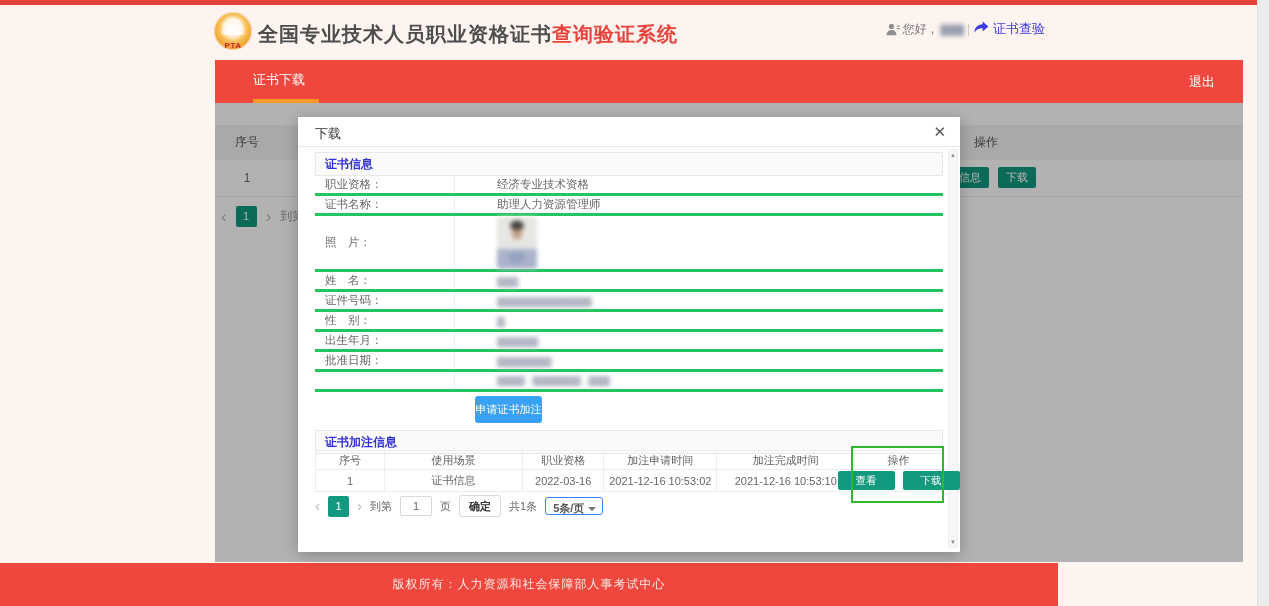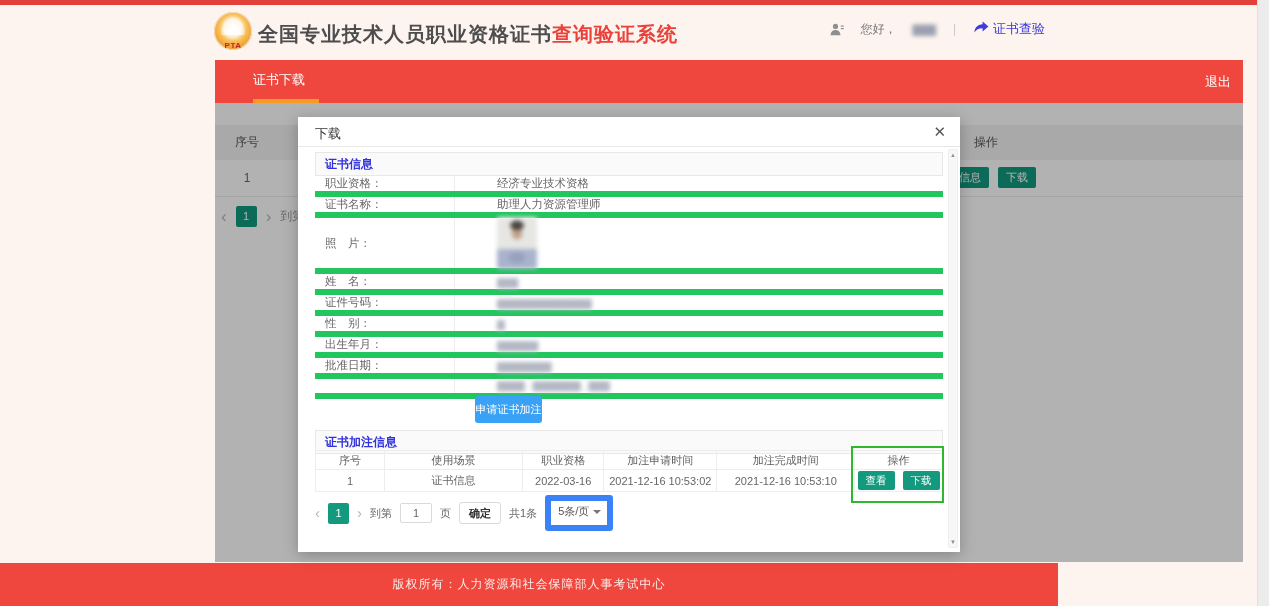--- a/index.html
+++ b/index.html
@@ -17,31 +17,31 @@
   .logo { position:absolute; left:214px; top:7px; width:38px; height:38px; border-radius:50%;
           background: radial-gradient(circle at 50% 42%, #fdf0d5 0 30%, #f8c15c 46%, #f09c28 72%, #ec8d1c 100%);
           box-shadow:0 0 0 1px #f3ddc2 inset; }
   .logo::before { content:""; position:absolute; left:7px; top:5px; width:24px; height:18px;
           background: radial-gradient(ellipse at 50% 100%, rgba(255,255,255,.95) 0 35%, rgba(255,255,255,.25) 70%, transparent 72%); border-radius:50% 50% 0 0; }
   .logo-text { position:absolute; left:0; right:0; bottom:0; text-align:center; font-size:8px; font-weight:bold; color:#c1272d; letter-spacing:.5px; }
   .site-title { position:absolute; left:258px; top:16px; font-size:20px; font-weight:bold; letter-spacing:1px; }
   .site-title .t-dark { color:#4d4d4d; }
   .site-title .t-red  { color:#e8423b; }
 
-  .user-bar { position:absolute; right:212px; top:14px; height:20px; display:flex; align-items:center; gap:16px; font-size:12px; color:#777; }
+  .user-bar { position:absolute; right:212px; top:14px; height:20px; display:flex; align-items:center; gap:2px; font-size:12px; color:#777; }
   .user-icon svg { display:block; }
   .user-name-masked { display:inline-block; filter:blur(2px); color:#9aa0b0; font-size:11px; letter-spacing:-1px; }
   .bar-sep { color:#c9c9c9; margin:0 2px; }
   .verify-link { display:flex; align-items:center; gap:4px; color:#3c3ce0; font-size:13px; cursor:pointer; text-decoration:none; }
 
   
   .main-nav { position:absolute; left:215px; top:60px; width:1028px; height:43px; background:#ef473d; }
   .nav-tab { position:absolute; left:14px; top:0; height:39px; line-height:39px; padding:0 24px; color:#fff; font-size:13px; cursor:pointer; }
   .nav-tab-underline { position:absolute; left:14px; bottom:0; width:66px; height:4px; margin:0 24px; background:#f59a23; }
-  .nav-logout { position:absolute; right:2px; top:0; height:43px; line-height:43px; padding:0 10px; color:#fff; font-size:13px; cursor:pointer; }
+  .nav-logout { position:absolute; right:18px; top:0; height:43px; line-height:43px; padding:0 10px; color:#fff; font-size:13px; cursor:pointer; }
 
   
   .content-card { position:absolute; left:215px; top:103px; width:1028px; height:459px; background:#fff; z-index:1; }
   .bg-thead { position:absolute; left:0; top:22px; width:100%; height:35px; background:#f3f3f3; font-size:12px; color:#555; }
   .bg-th-seq { position:absolute; left:4px; top:0; width:56px; height:35px; line-height:35px; text-align:center; }
   .bg-th-action { position:absolute; left:716px; top:0; width:110px; height:35px; line-height:35px; text-align:center; }
   .bg-row { position:absolute; left:0; top:57px; width:100%; height:37px; border-bottom:1px solid #ececec; font-size:12px; }
   .bg-row-seq { position:absolute; left:4px; top:0; width:56px; height:37px; line-height:37px; text-align:center; color:#666; }
   .bg-row-actions { position:absolute; left:714px; top:7px; display:flex; gap:9px; }
   .btn-teal { display:inline-block; background:#12997e; color:#fff; font-size:11px; line-height:1; padding:5px 8px; border-radius:2px; border:none; cursor:pointer; white-space:nowrap; }
@@ -61,51 +61,51 @@
   .modal-scrollbar { position:absolute; right:2px; top:32px; bottom:4px; width:10px; background:#f7f7f7; border:1px solid #eee; border-radius:2px; }
   .msb-up   { position:absolute; top:2px; left:0; right:0; text-align:center; font-size:6px; color:#8f8f8f; }
   .msb-down { position:absolute; bottom:2px; left:0; right:0; text-align:center; font-size:6px; color:#8f8f8f; }
 
   .section-band { position:absolute; left:17px; width:628px; height:24px; background:#fafafa; border:1px solid #e8e8e8; line-height:22px; padding-left:9px; font-size:12px; font-weight:bold; color:#3232dd; }
   .band-cert { top:35px; }
   .band-annot { top:313px; }
 
   
   .info-table { position:absolute; left:17px; top:59px; width:628px; }
-  .irow { display:flex; border-bottom:6px solid #22c55e; min-height:20px; align-items:center; font-size:11.5px; }
+  .irow { display:flex; border-bottom:3px solid #22c55e; min-height:20px; align-items:center; font-size:11.5px; }
   .irow .lbl { width:140px; padding-left:10px; color:#666; border-right:1px solid #ededed; align-self:stretch; display:flex; align-items:center; }
   .irow .val { flex:1; padding-left:42px; color:#666; }
   .irow.ph { height:56px;font-family:Liberation Serif, serif; }
   .masked { filter:blur(2px); color:#b4b8c4; letter-spacing:-1px; font-size:10px; }
   .photo { width:40px; height:52px; margin:2px 0 2px 42px; border-radius:2px; filter:blur(2px);
            background:
              radial-gradient(ellipse 11px 8px at 50% 16%, #4a4540 0 60%, transparent 62%),
              radial-gradient(ellipse 9px 11px at 50% 30%, #c2a186 0 60%, transparent 62%),
              radial-gradient(ellipse 14px 9px at 50% 78%, #97a2c0 0 60%, transparent 62%),
              linear-gradient(#e6e6e3 0 62%, #aab3cb 62% 100%); }
 
   .apply-btn { position:absolute; left:177px; top:279px; width:67px; height:27px; background:#3aa2f6; color:#fff; font-size:11px; border:none; border-radius:3px; cursor:pointer; }
 
   
   .annot-table { position:absolute; left:17px; top:333px; width:628px; border-top:1px solid #ededed; border-left:1px solid #ededed; font-size:11px; color:#666; }
   .arow { display:flex; }
   .acell { border-right:1px solid #ededed; border-bottom:1px solid #ededed; text-align:center; padding:4px 2px; display:flex; align-items:center; justify-content:center; gap:8px; }
   .arow.hd .acell { height:19px; color:#5e5e5e; }
   .arow.bd .acell { height:22px; }
   .c0{width:11%;} .c1{width:22%;} .c2{width:13%;} .c3{width:18%;} .c4{width:22%;} .c5{width:14%;}
-  .btn-mini { background:#12997e; color:#fff; font-size:10.5px; line-height:1; padding:4px 8px; border-radius:2px; border:none; cursor:pointer; white-space:nowrap; }
+  .btn-mini { background:#12997e; color:#fff; font-size:10.5px; line-height:1; padding:4px 18px; border-radius:2px; border:none; cursor:pointer; white-space:nowrap; }
 
   .annot-highlight { position:absolute; left:553px; top:329px; width:93px; height:57px; border:2px solid #2eb82e; z-index:4; pointer-events:none; }
 
   
   .m-pagination { position:absolute; left:17px; top:378px; display:flex; align-items:center; gap:8px; font-size:11px; color:#666; }
   .m-pagination .pg-arrow { font-size:15px; }
   .pg-input { width:32px; height:20px; border:1px solid #d9d9d9; border-radius:2px; text-align:center; font-size:11px; color:#666; line-height:18px; background:#fff; }
   .pg-confirm { height:22px; padding:0 9px; border:1px solid #d9d9d9; border-radius:3px; background:#fff; font-size:11px; font-weight:bold; color:#333; cursor:pointer; line-height:20px; }
-  .pg-size { height:36px; padding:0 18px 0 7px; border:6px solid #3b82f6; border-radius:3px; background:#fff; font-size:11px; color:#555; line-height:20px; position:relative; cursor:pointer; }
+  .pg-size { height:18px; padding:0 18px 0 7px; border:1px solid #3b82f6; border-radius:3px; background:#fff; font-size:11px; color:#555; line-height:20px; position:relative; cursor:pointer;font-weight:bold; }
   .pg-size::after { content:""; position:absolute; right:6px; top:9px; border:4px solid transparent; border-top-color:#777; }
 
   
   .site-footer { position:absolute; left:0; top:563px; width:1058px; height:43px; background:#ef473d; display:flex; align-items:center; justify-content:center; }
   .site-footer span { color:#ffe9e6; font-size:12px; letter-spacing:1px; }
 </style>
 </head>
 <body>
 
 <div class="top-strip"></div>

